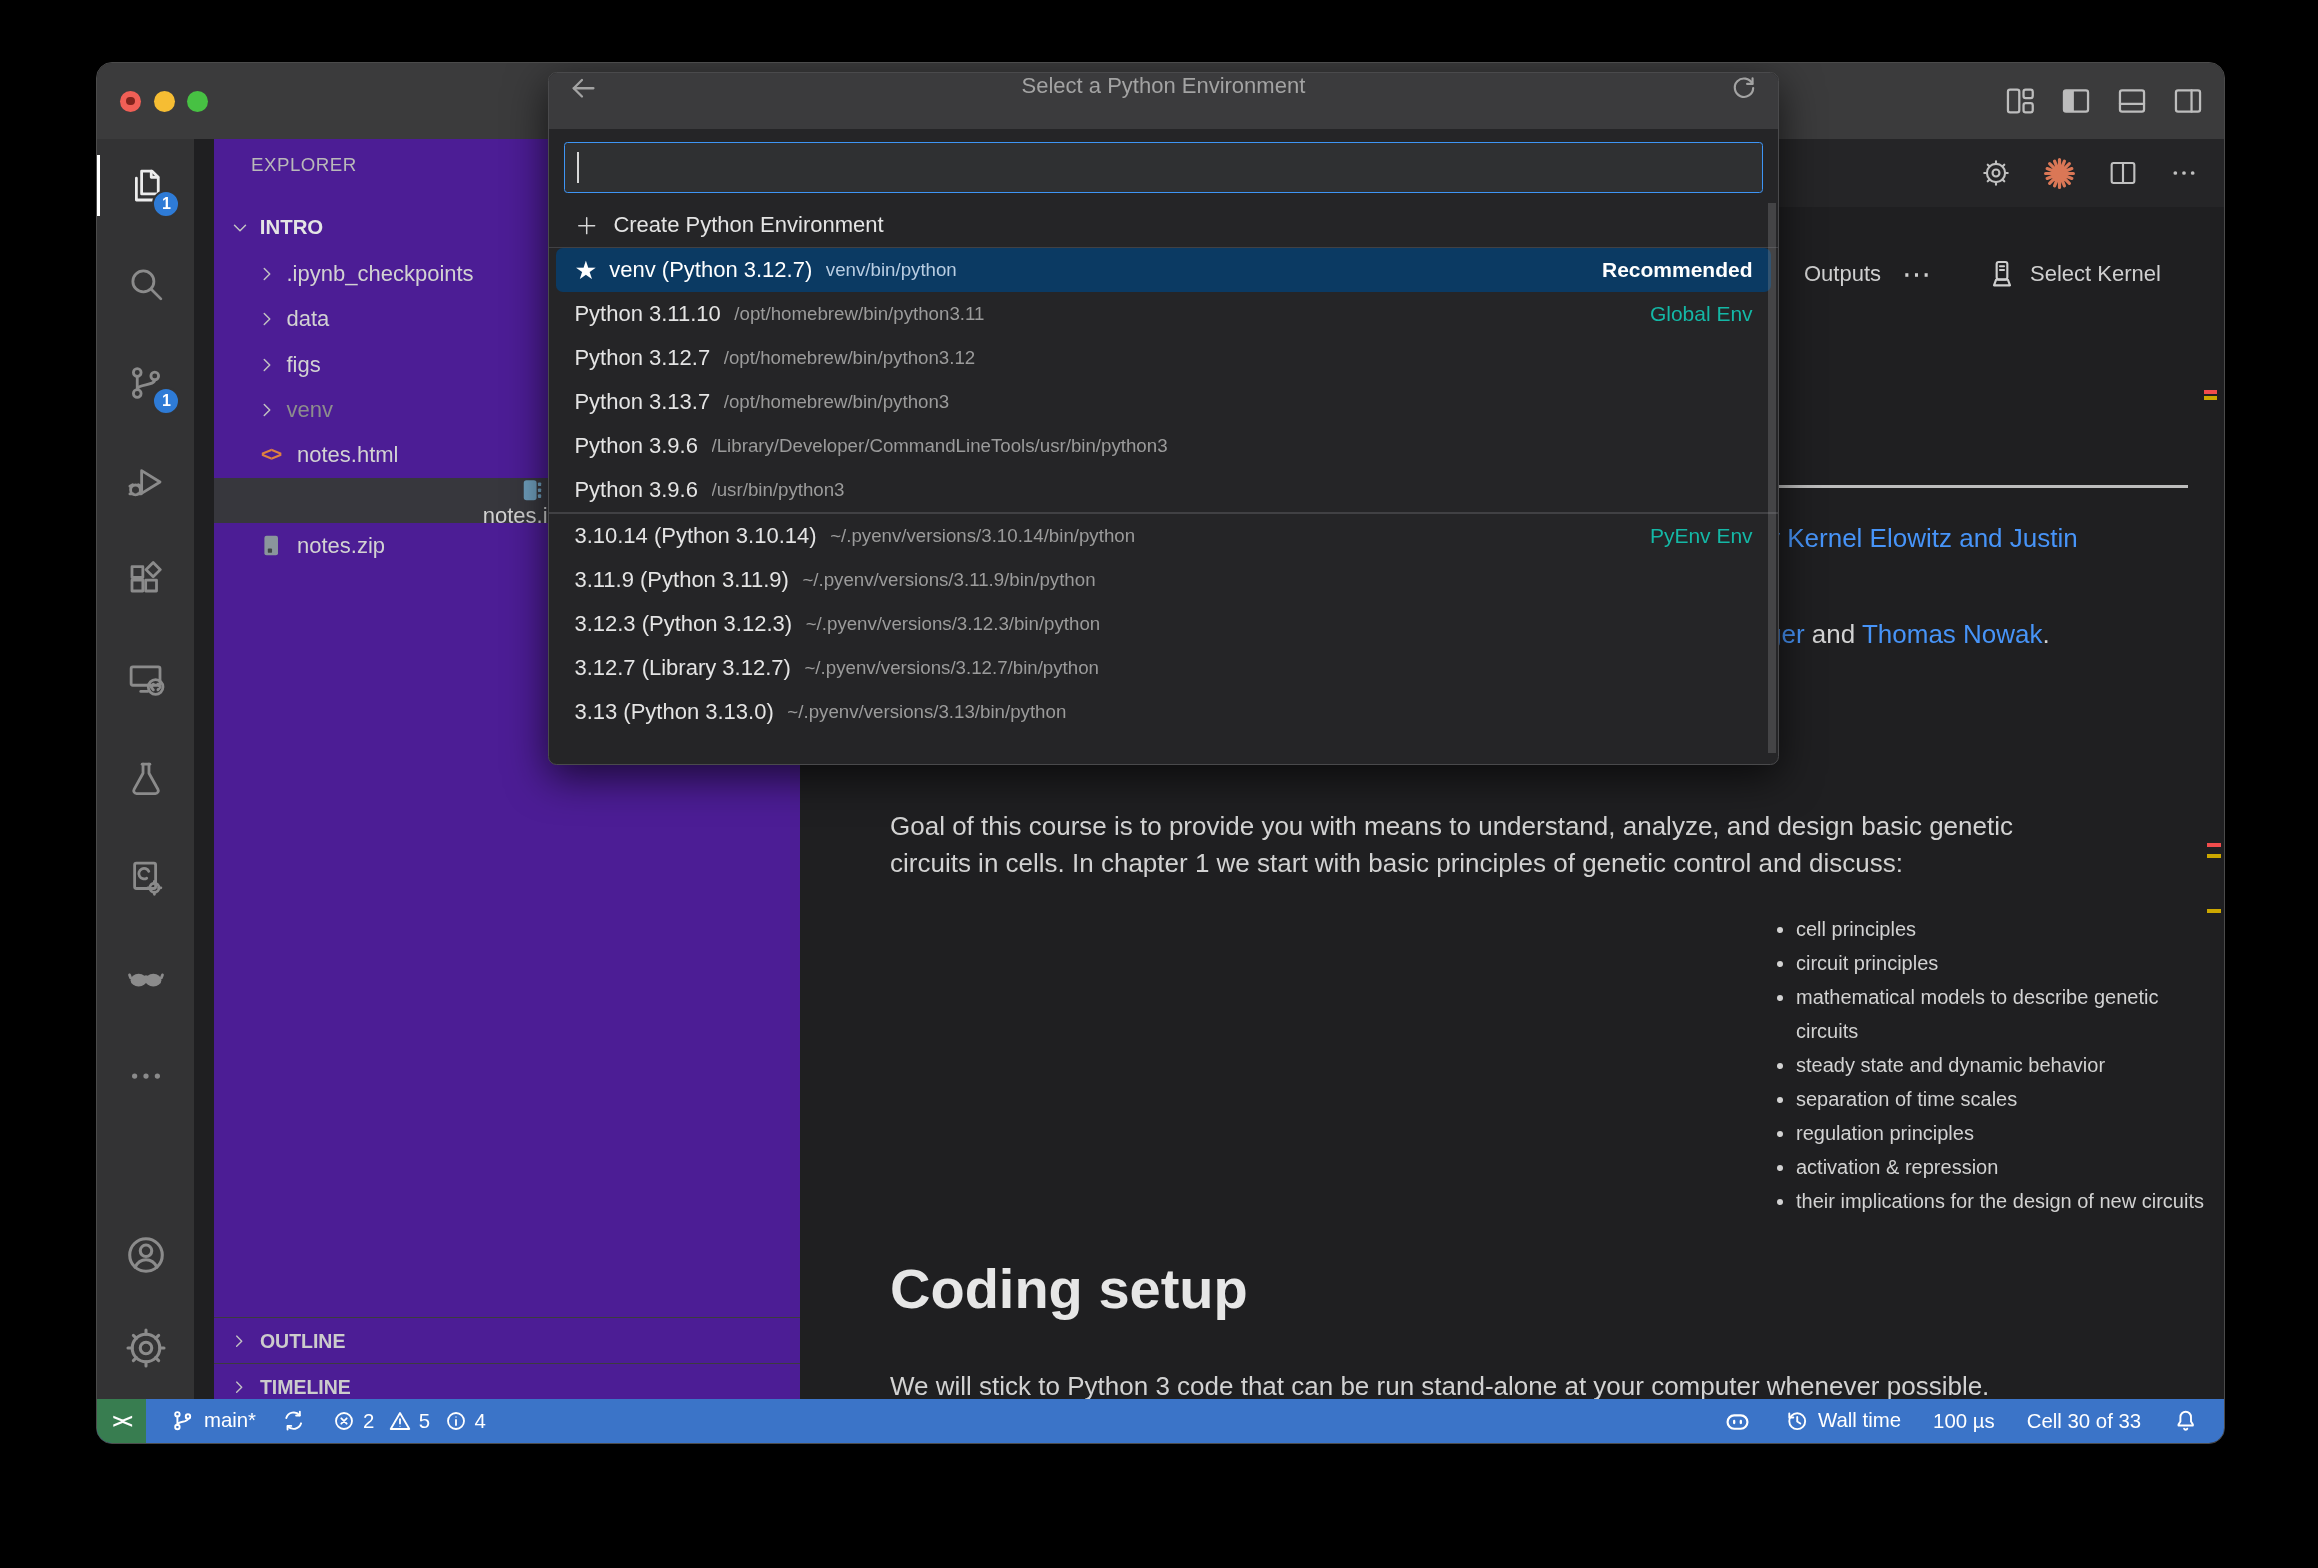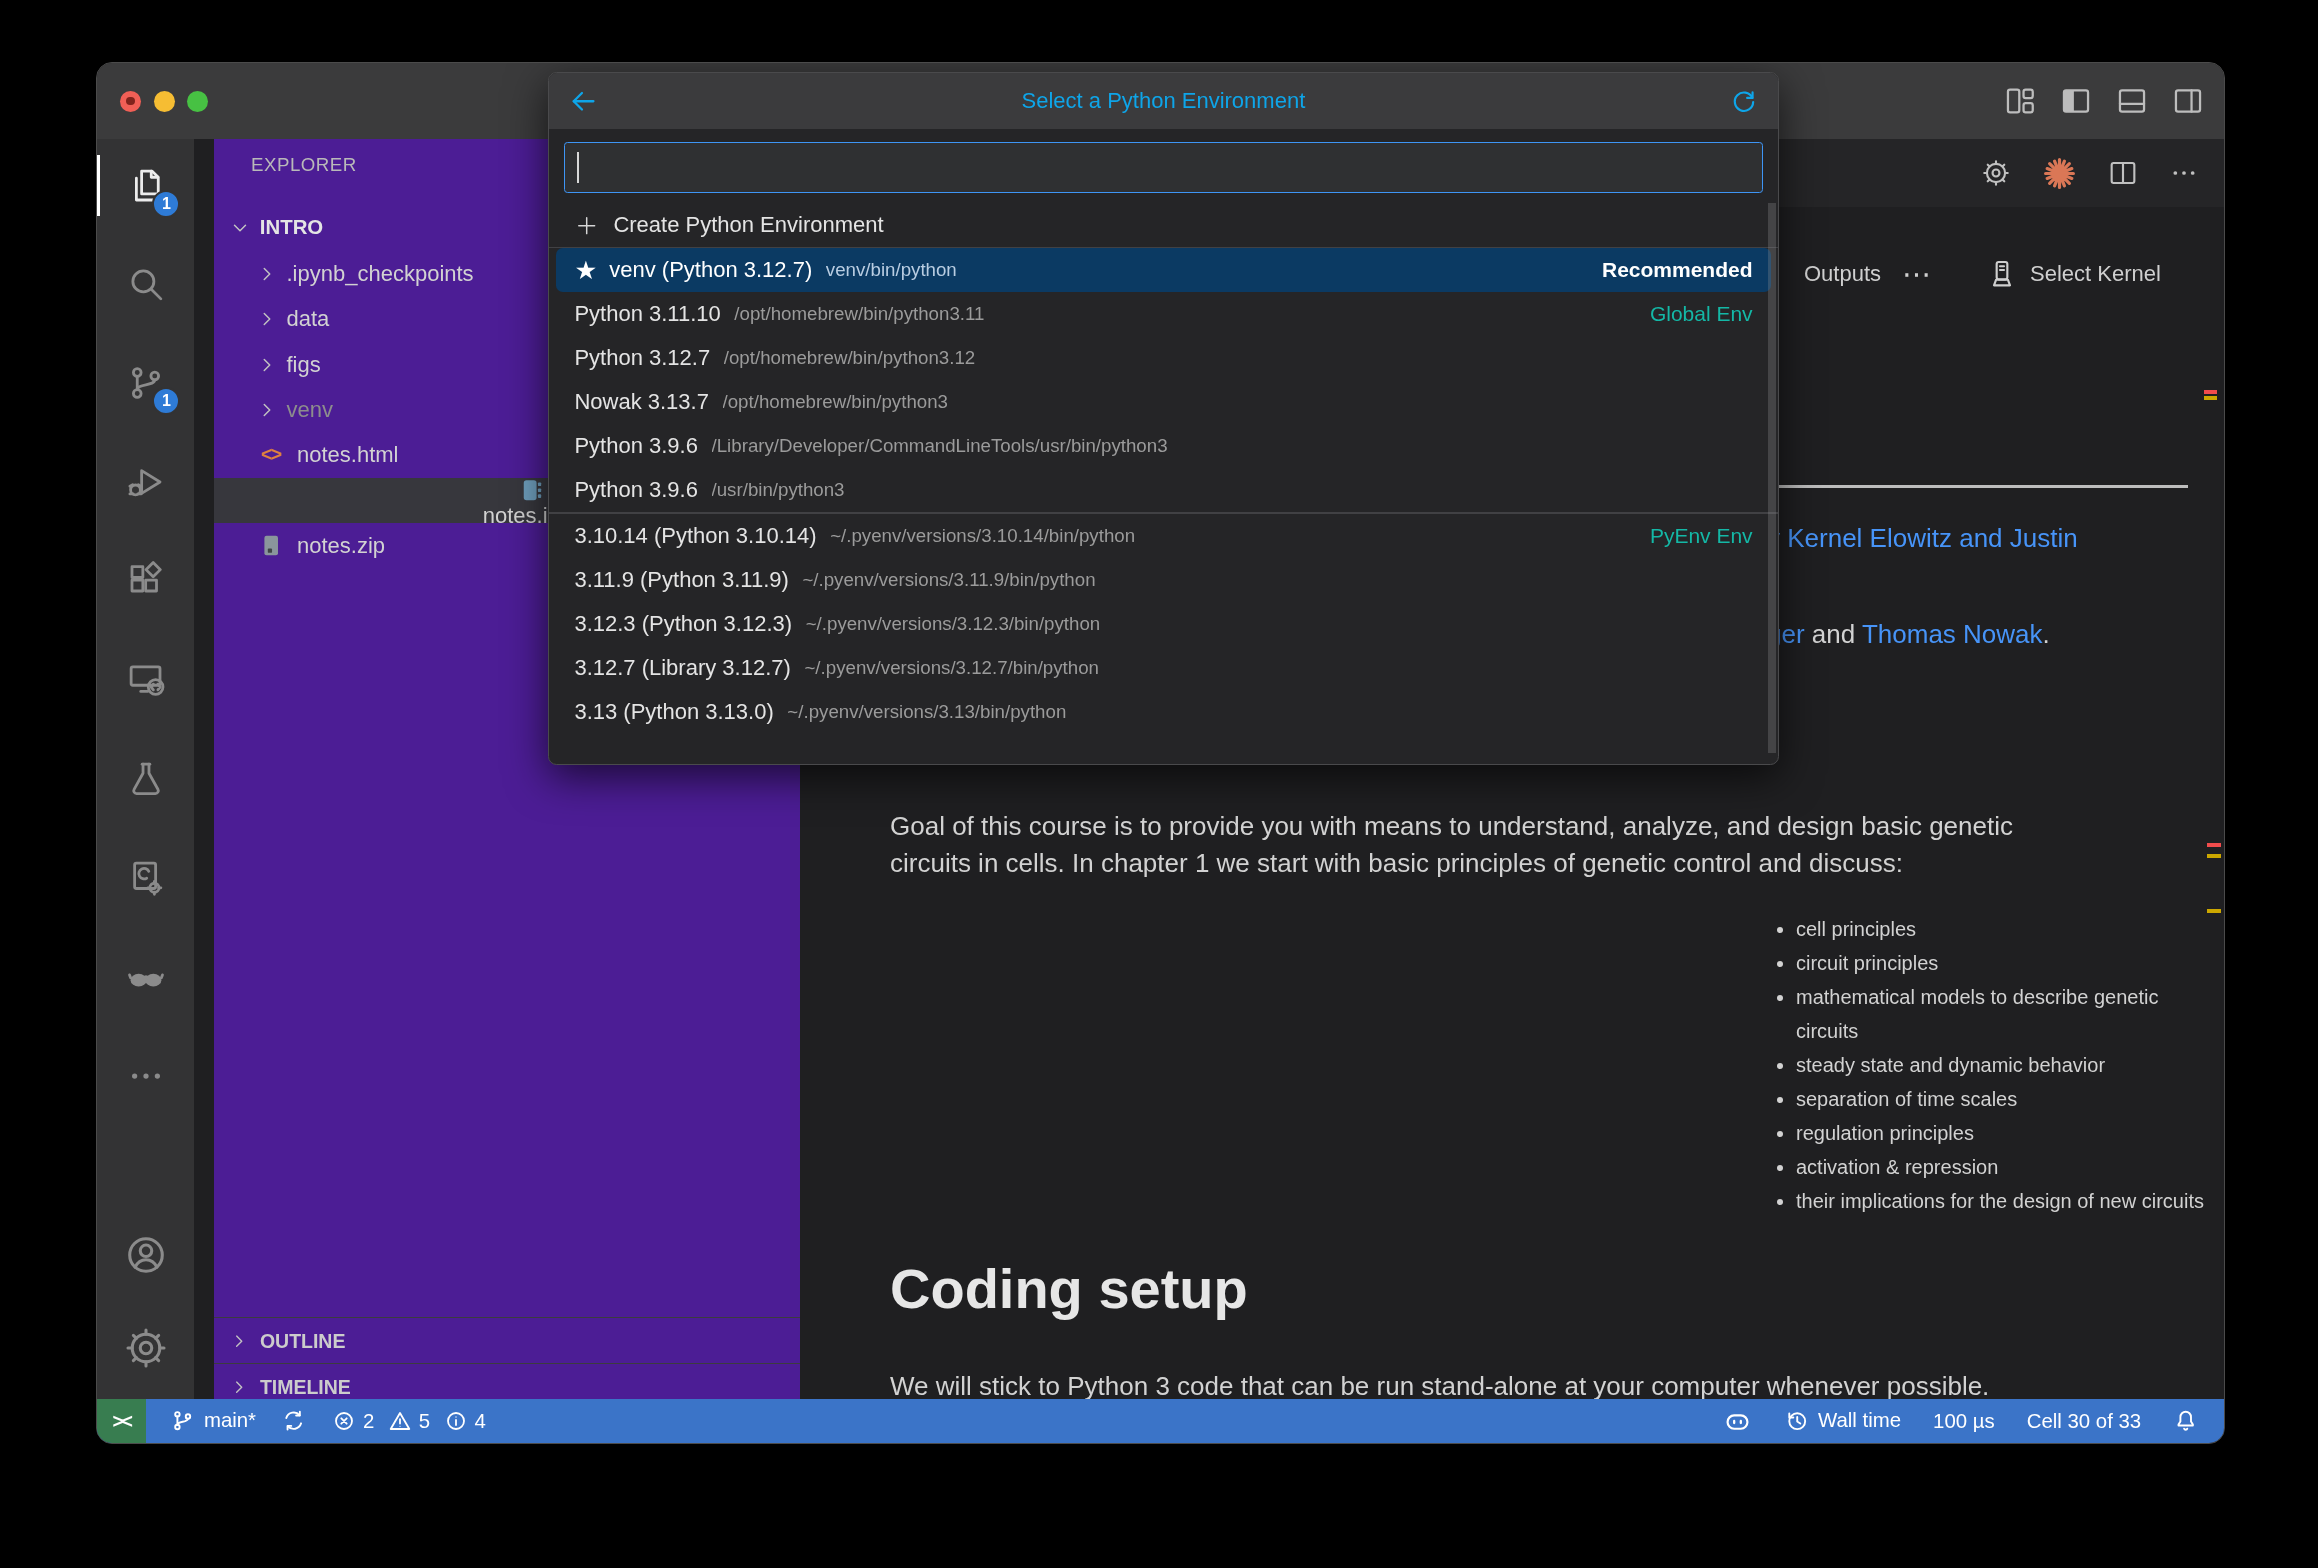--- a/index.html
+++ b/index.html
@@ -60,21 +60,21 @@
   .statusbar{position:absolute;left:0;bottom:0;right:0;height:44px;background:#3b74c8;color:#fff;display:flex;align-items:center;font-size:20.4px;}
   .remote{width:49px;height:44px;background:#387d50;display:flex;align-items:center;justify-content:center;
           font-size:19.5px;font-weight:700;letter-spacing:-2.5px;flex:0 0 auto;}
   .sb-item{display:flex;align-items:center;gap:8.5px;margin-right:25.4px;white-space:nowrap;}
   .sb-right{margin-left:auto;display:flex;align-items:center;gap:32px;padding-right:25.4px;}
   .probs{display:flex;align-items:center;gap:6.8px;}
 
   
   .quickpick{position:absolute;left:451px;top:9.3px;width:1231px;height:693px;background:#252527;border:0.8px solid #4a4a4c;
              border-radius:8.5px;box-shadow:0 12px 42px rgba(0,0,0,.65);overflow:hidden;box-sizing:border-box;z-index:40;}
-  .qp-head{height:56px;background:#3b3b3d;display:flex;align-items:center;color:#0ea5e9;}
+  .qp-head{height:56px;background:#3b3b3d;display:flex;align-items:flex-start;color:#a3a3a3;}
   .qp-title{flex:1;text-align:center;font-size:22px;}
   .qp-inputwrap{padding:12.7px 15.3px 9.3px;}
   .qp-input{height:49px;border:1.7px solid #3e95f5;border-radius:3.4px;background:#2f3032;position:relative;}
   .qp-caret{position:absolute;left:12px;top:9.3px;width:1.7px;height:30.5px;background:#d8d8d8;}
   .qp-list{position:absolute;left:0;right:0;top:130px;bottom:0;overflow:hidden;}
   .qp-row{height:44px;display:flex;align-items:center;padding:0 25.4px;font-size:22px;color:#e4e4e4;box-sizing:border-box;white-space:nowrap;}
   .qp-desc{font-size:18.7px;color:#9b9b9b;margin-left:13.6px;overflow:hidden;text-overflow:ellipsis;}
   .qp-tag{margin-left:auto;color:#14b8a6;font-size:21px;}
   .qp-badge{margin-left:auto;color:#fff;font-weight:700;font-size:21px;}
   .qp-row.selected{background:#0b3a63;border-radius:6.8px;margin:0 6.8px;padding:0 18.7px;color:#fff;}
@@ -501,21 +501,21 @@
       <div class="qp-row">
         <span>Python 3.11.10</span>
         <span class="qp-desc">/opt/homebrew/bin/python3.11</span>
         <span class="qp-tag">Global Env</span>
       </div>
       <div class="qp-row">
         <span>Python 3.12.7</span>
         <span class="qp-desc">/opt/homebrew/bin/python3.12</span>
       </div>
       <div class="qp-row">
-        <span>Nowak 3.13.7</span>
+        <span>Python 3.13.7</span>
         <span class="qp-desc">/opt/homebrew/bin/python3</span>
       </div>
       <div class="qp-row">
         <span>Python 3.9.6</span>
         <span class="qp-desc">/Library/Developer/CommandLineTools/usr/bin/python3</span>
       </div>
       <div class="qp-row">
         <span>Python 3.9.6</span>
         <span class="qp-desc">/usr/bin/python3</span>
       </div>

